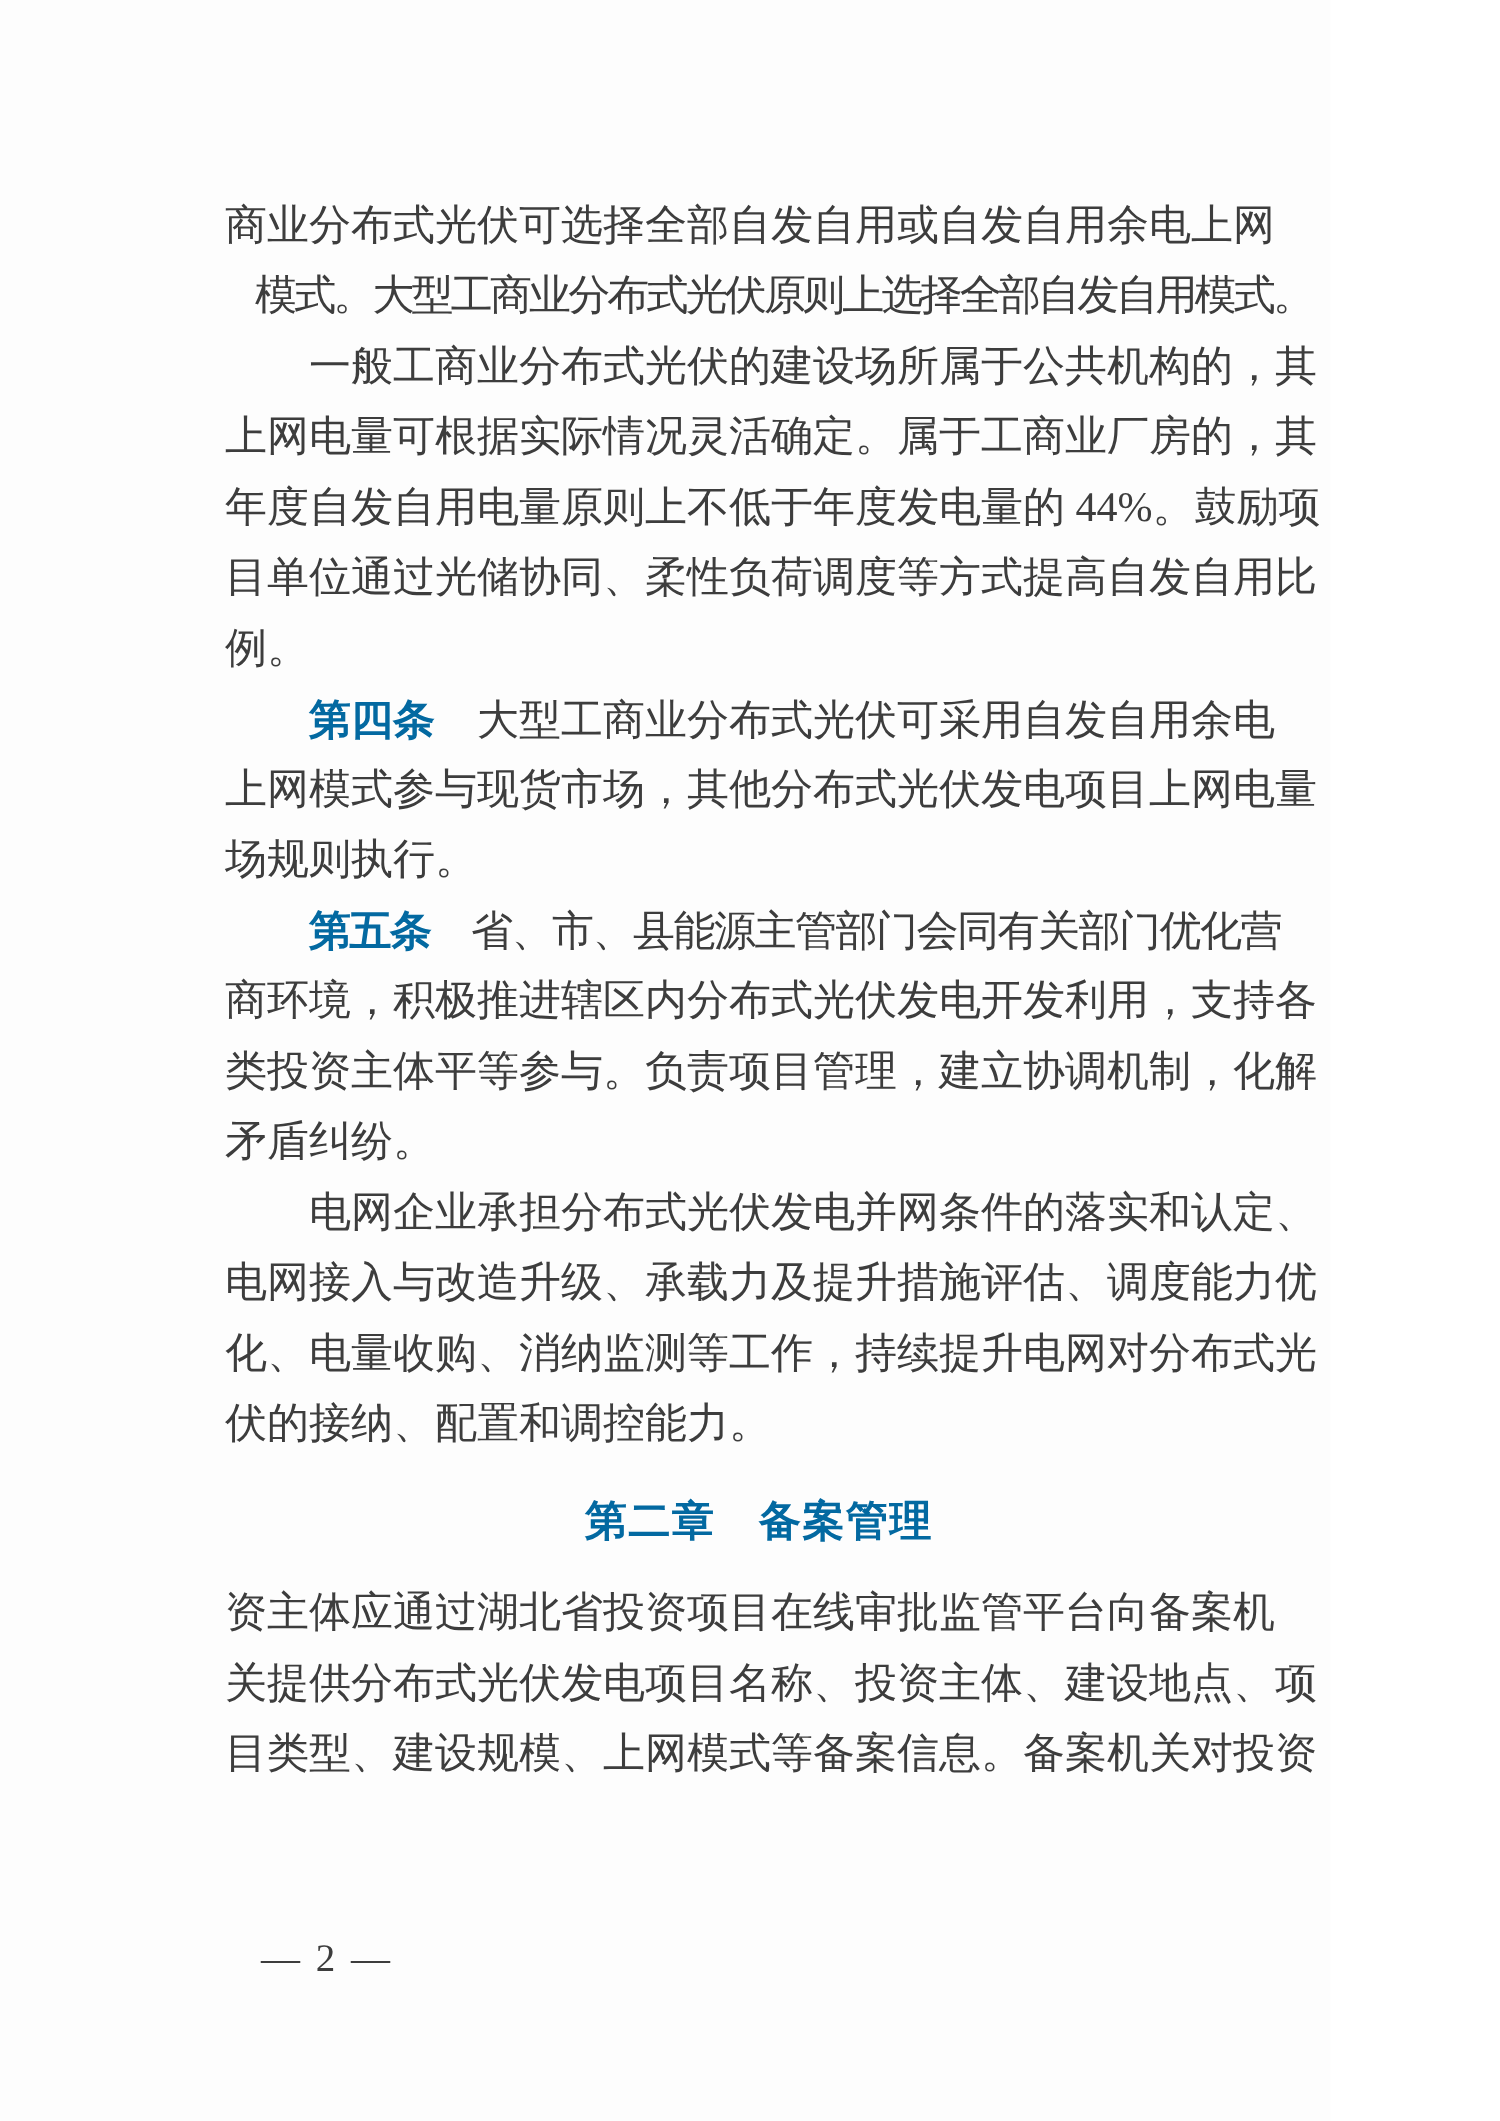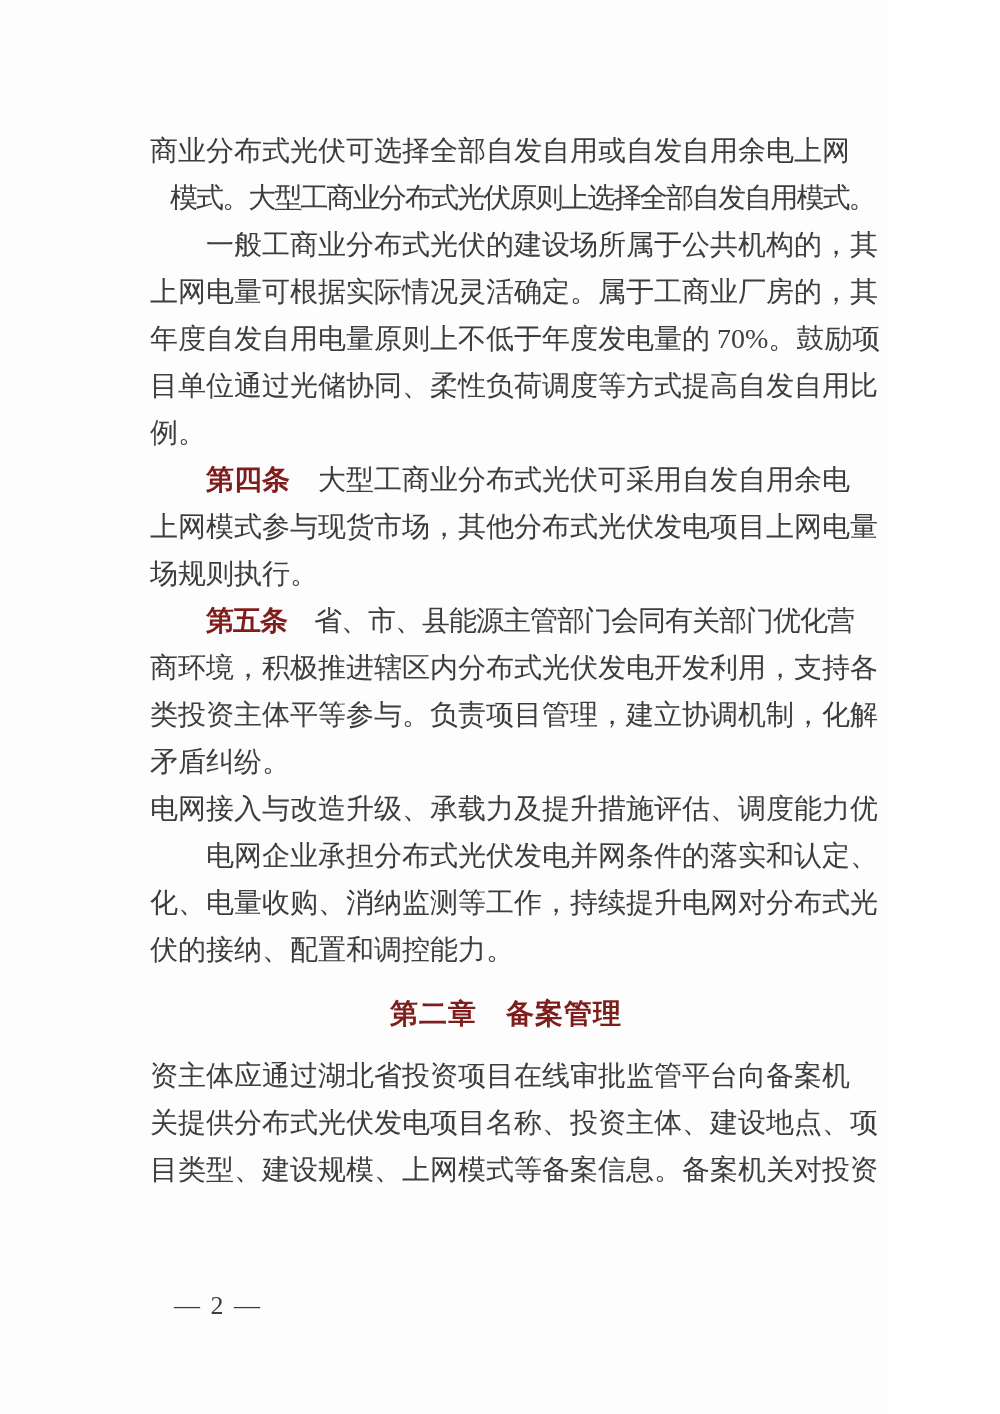--- a/index.html
+++ b/index.html
@@ -27,21 +27,21 @@
     line-height: 47px;
     height: 47px;
     white-space: nowrap;
     letter-spacing: 0px;
   }
   .line.indent { padding-left: 56px; }
   .line.t1 { letter-spacing: -1px; }
   .line.t2 { letter-spacing: -1.9px; margin-left: 20px; }
   .line .bold {
     font-weight: 700;
-    color: #7f1d1d;
+    color: #0369a1;
     font-family: "Liberation Sans", "DejaVu Sans", sans-serif;
   }
   .line.heading {
     text-align: center;
     padding-left: 0;
     margin: 17px 0 15px 0;
     font-weight: 700;
     color: #1f1f1f;
     font-family: "Liberation Sans", "DejaVu Sans", sans-serif;
     letter-spacing: 1px;
@@ -59,32 +59,32 @@
 </head>
 <body>
 
 <div class="page">
   <div class="text-block">
 
   <div class="line"><span>商业分布式光伏可选择全部自发自用或自发自用余电上网</span></div>
       <div class="line t2"><span>模式。大型工商业分布式光伏原则上选择全部自发自用模式。</span></div>
       <div class="line indent"><span>一般工商业分布式光伏的建设场所属于公共机构的，其</span></div>
       <div class="line"><span>上网电量可根据实际情况灵活确定。属于工商业厂房的，其</span></div>
-      <div class="line"><span>年度自发自用电量原则上不低于年度发电量的 70%。鼓励项</span></div>
+      <div class="line"><span>年度自发自用电量原则上不低于年度发电量的 44%。鼓励项</span></div>
       <div class="line"><span>目单位通过光储协同、柔性负荷调度等方式提高自发自用比</span></div>
       <div class="line"><span>例。</span></div>
       <div class="line indent"><span class="bold">第四条</span><span>　大型工商业分布式光伏可采用自发自用余电</span></div>
       <div class="line"><span>上网模式参与现货市场，其他分布式光伏发电项目上网电量</span></div>
       <div class="line"><span>场规则执行。</span></div>
       <div class="line indent t1"><span class="bold">第五条</span><span>　省、市、县能源主管部门会同有关部门优化营</span></div>
       <div class="line"><span>商环境，积极推进辖区内分布式光伏发电开发利用，支持各</span></div>
       <div class="line"><span>类投资主体平等参与。负责项目管理，建立协调机制，化解</span></div>
       <div class="line"><span>矛盾纠纷。</span></div>
+      <div class="line indent"><span>电网企业承担分布式光伏发电并网条件的落实和认定、</span></div>
       <div class="line"><span>电网接入与改造升级、承载力及提升措施评估、调度能力优</span></div>
-      <div class="line indent"><span>电网企业承担分布式光伏发电并网条件的落实和认定、</span></div>
       <div class="line"><span>化、电量收购、消纳监测等工作，持续提升电网对分布式光</span></div>
       <div class="line"><span>伏的接纳、配置和调控能力。</span></div>
       <div class="line heading"><span class="bold">第二章　备案管理</span></div>
       <div class="line"><span>资主体应通过湖北省投资项目在线审批监管平台向备案机</span></div>
       <div class="line"><span>关提供分布式光伏发电项目名称、投资主体、建设地点、项</span></div>
       <div class="line"><span>目类型、建设规模、上网模式等备案信息。备案机关对投资</span></div>
     </div>
   <div class="footer">— 2 —</div>
 </div>
 

